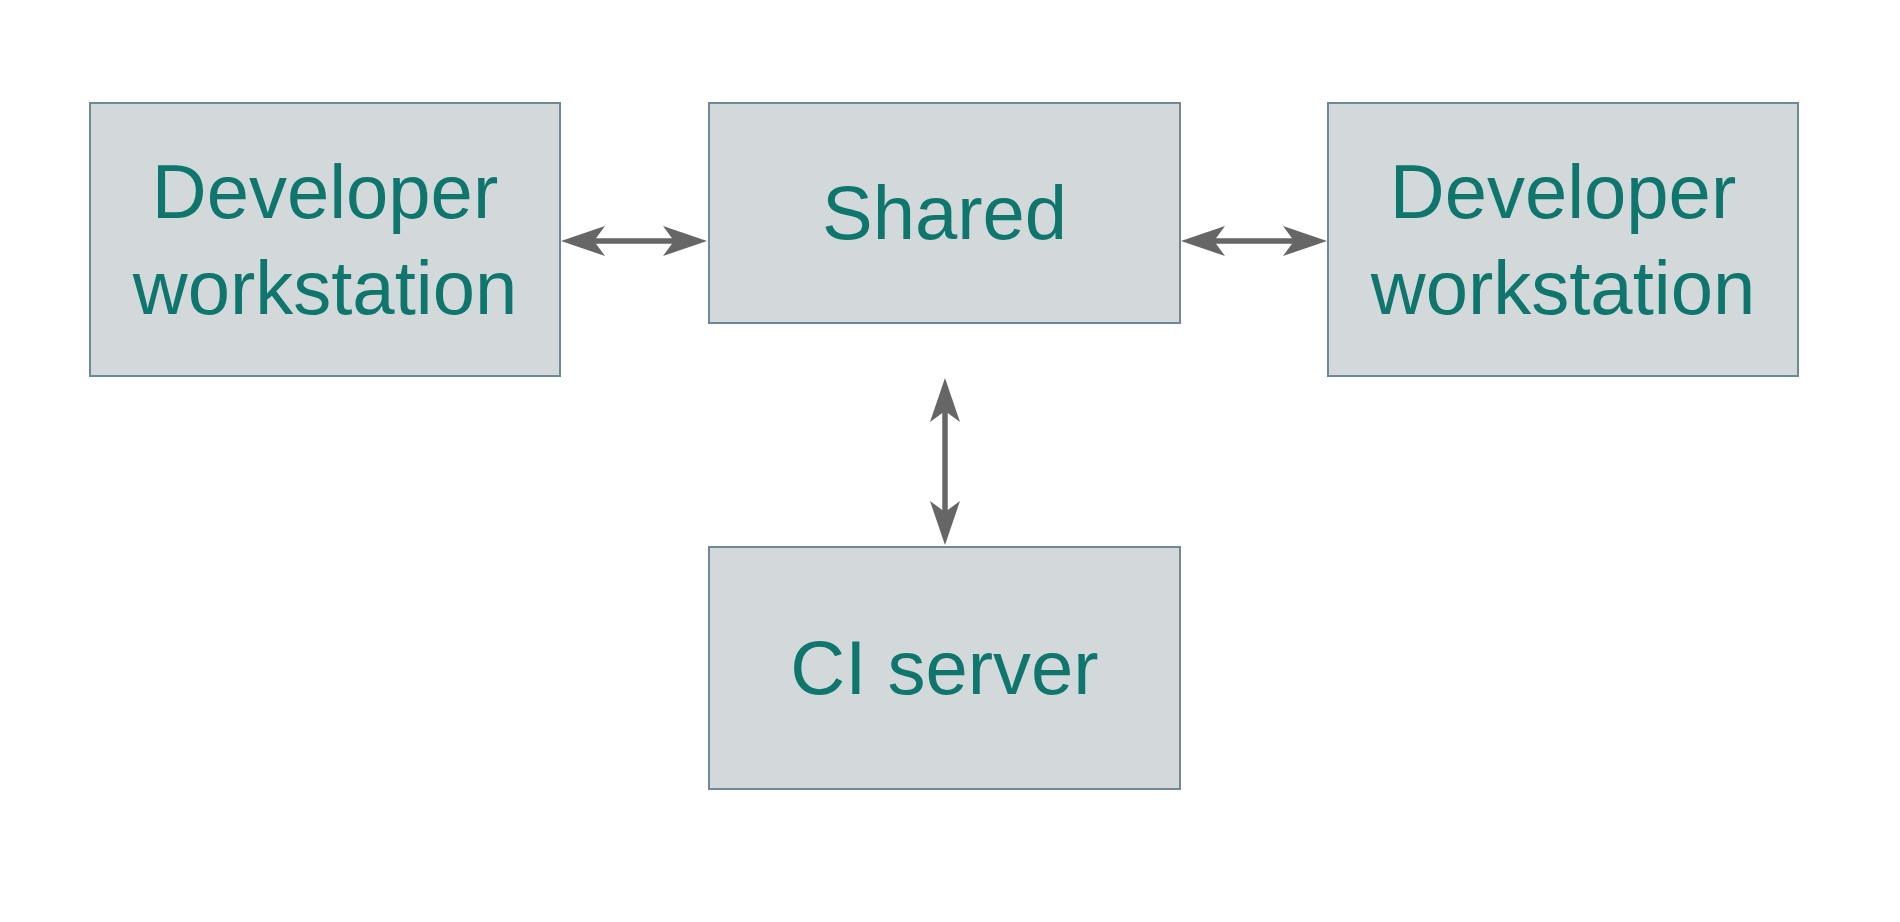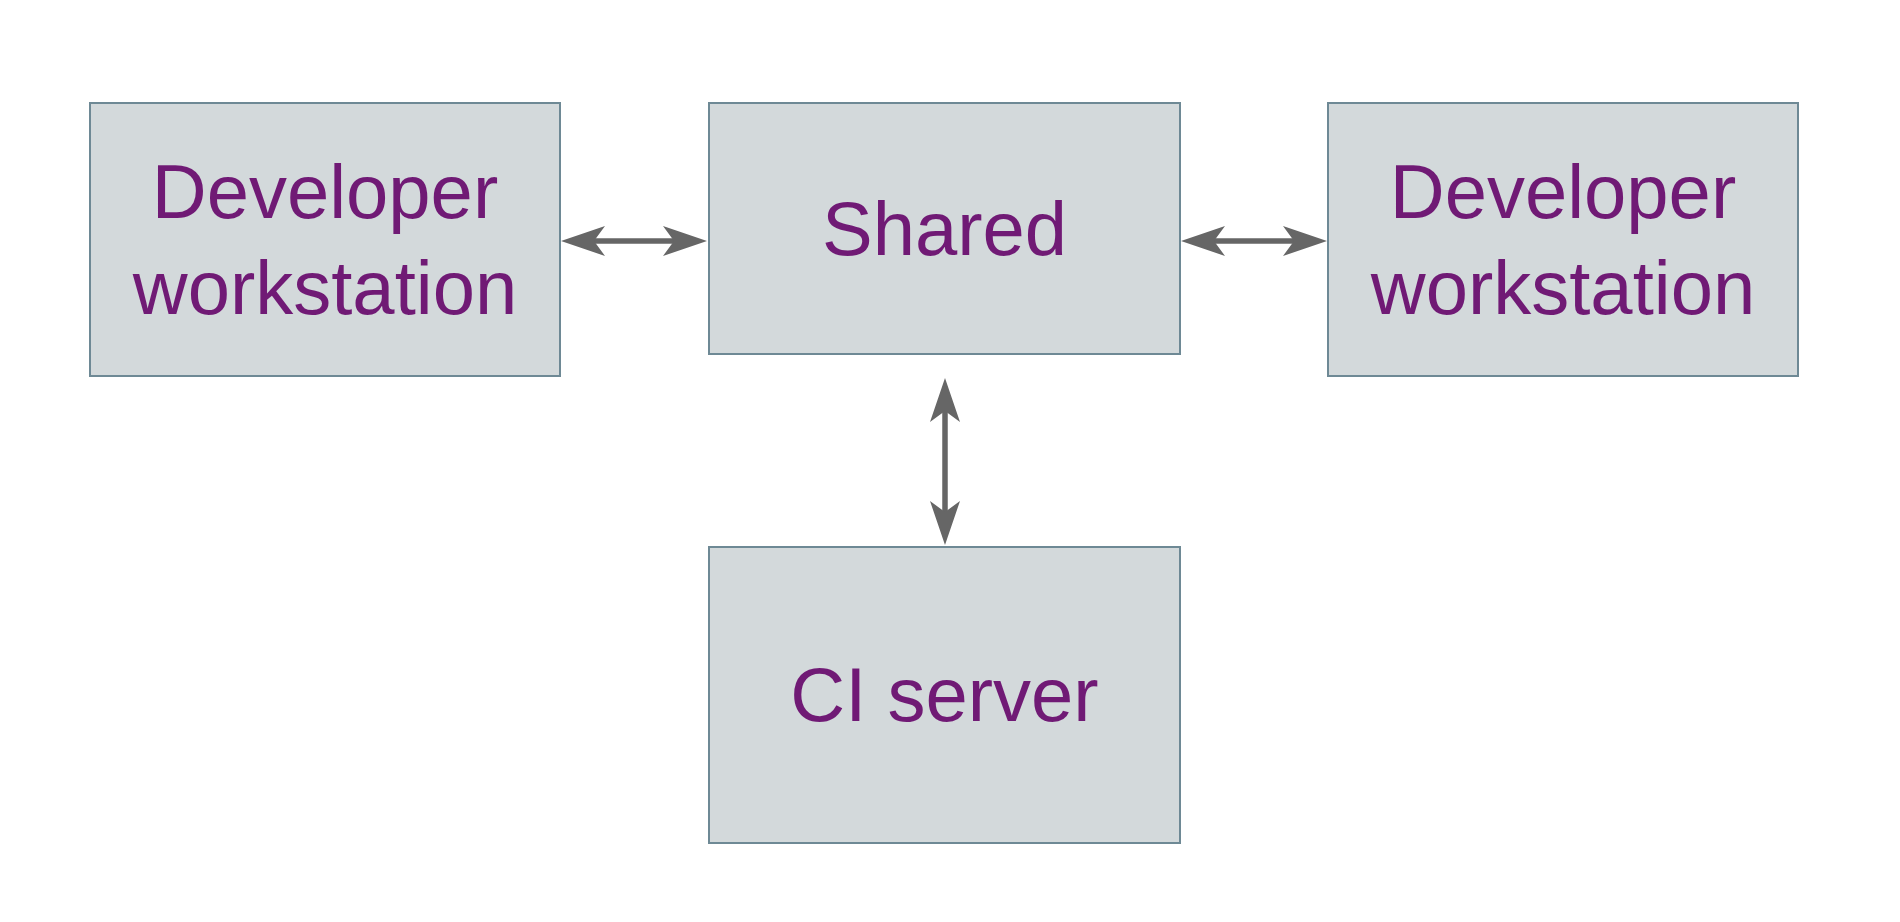--- a/index.html
+++ b/index.html
@@ -23,27 +23,27 @@
     display: flex;
     flex-direction: column;
     align-items: center;
     justify-content: center;
     text-align: center;
   }
   .node .label-line {
     display: block;
     font-size: 76px;
     line-height: 96px;
-    color: #701a75;
+    color: #0f766e;
     white-space: nowrap;
   }
   #node-left  { left: 89px;   top: 102px; width: 472px; height: 275px; }
-  #node-cache { left: 708px;  top: 102px; width: 473px; height: 253px; }
+  #node-cache { left: 708px;  top: 102px; width: 473px; height: 222px; }
   #node-right { left: 1327px; top: 102px; width: 472px; height: 275px; }
-  #node-ci    { left: 708px;  top: 546px; width: 473px; height: 298px; }
+  #node-ci    { left: 708px;  top: 546px; width: 473px; height: 244px; }
 
   .arrow { position: absolute; }
   #arrow-left  { left: 559px;  top: 219px; }
   #arrow-right { left: 1179px; top: 219px; }
   #arrow-down  { left: 923px;  top: 376px; }
 </style>
 </head>
 <body>
 
 <div class="canvas">

